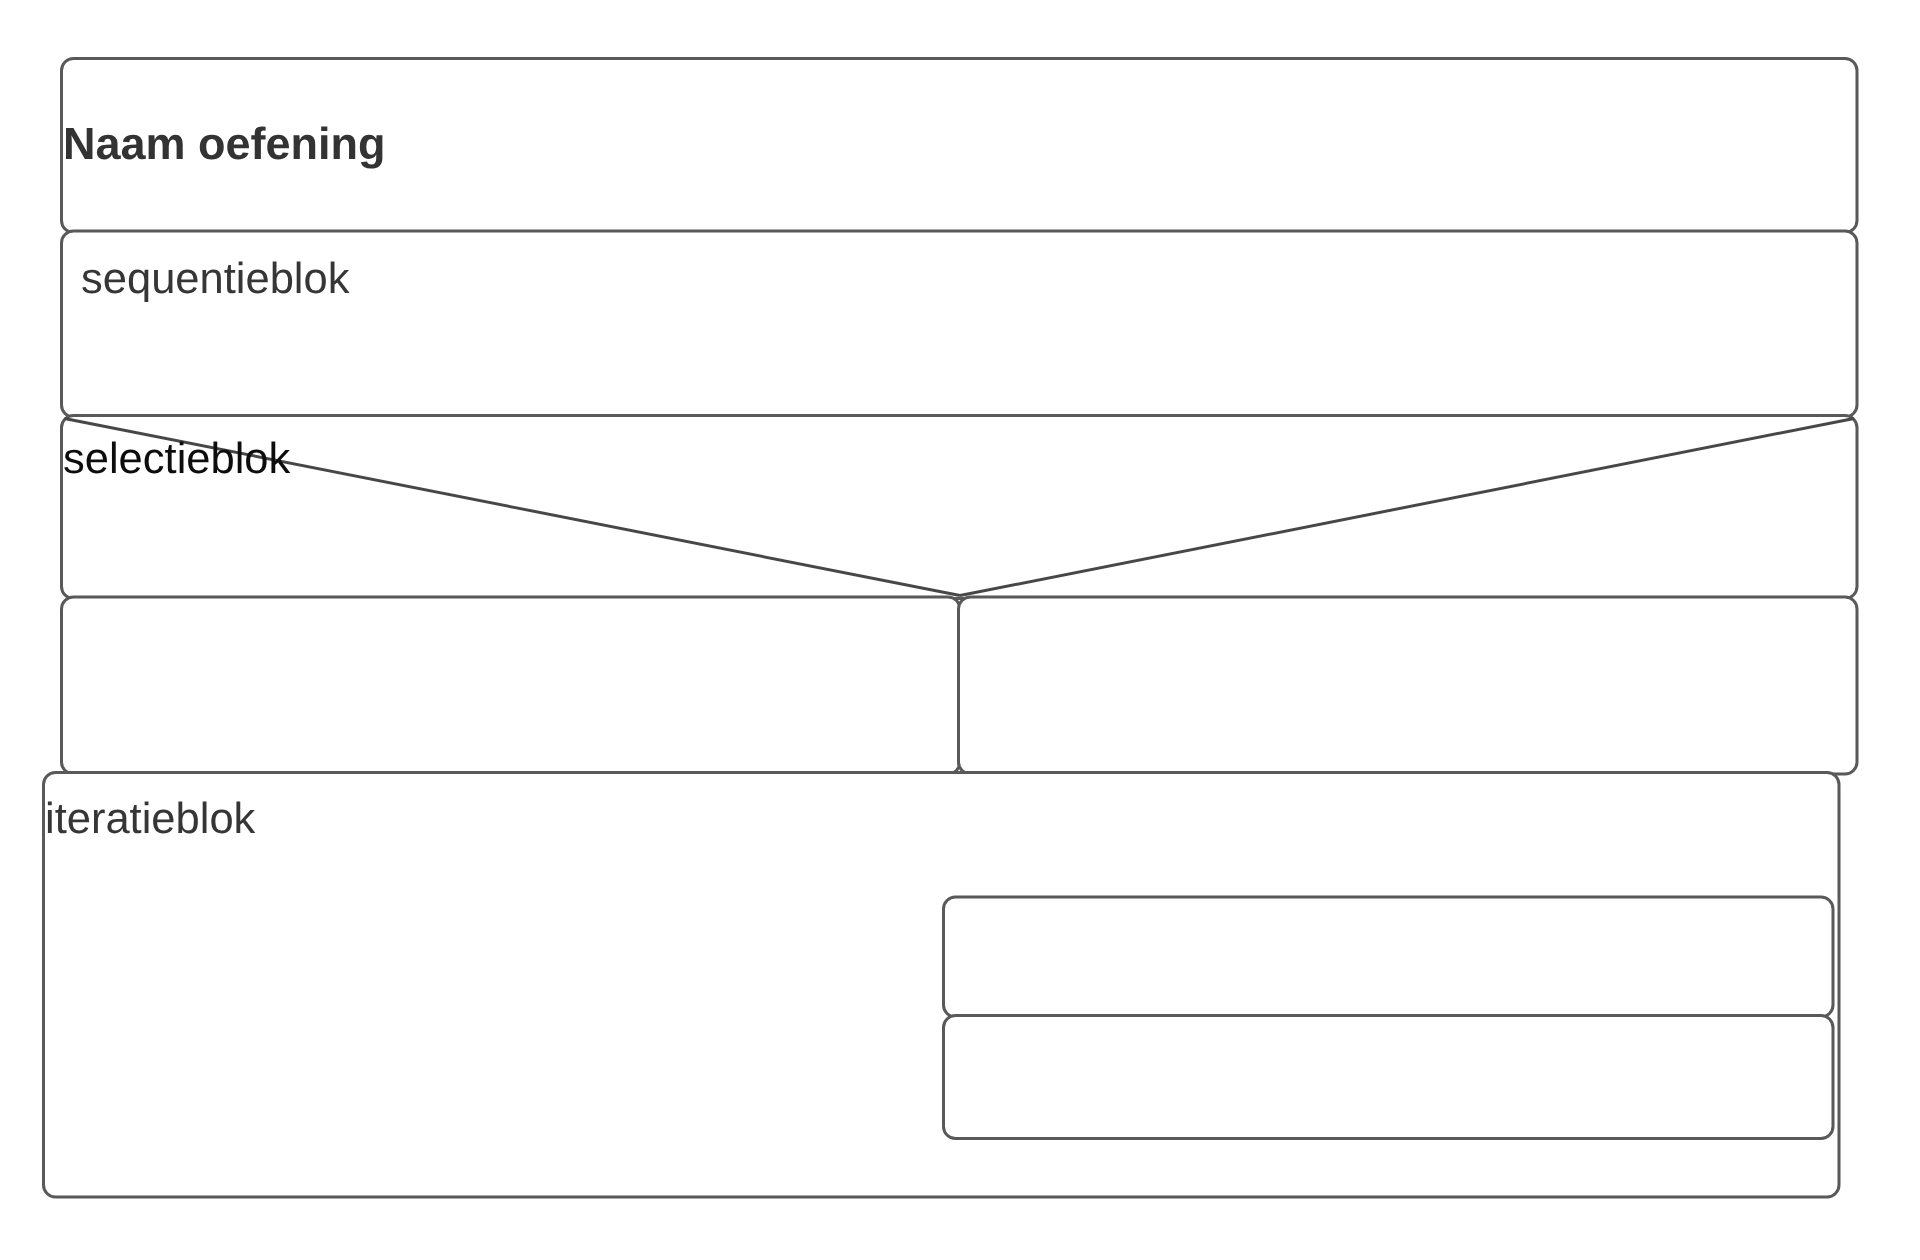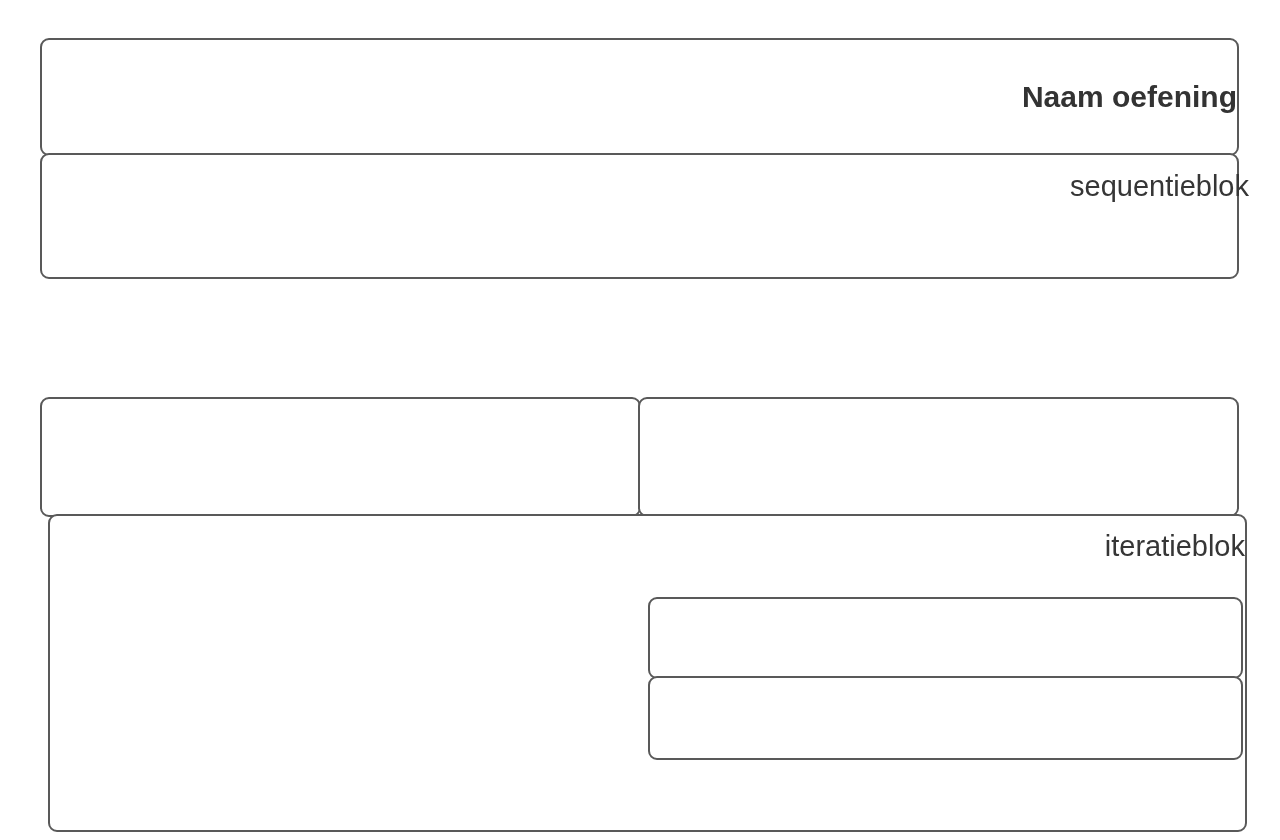--- a/index.html
+++ b/index.html
@@ -24,25 +24,24 @@
   }
   .block {
     position: absolute;
     background: var(--background);
     border: 2.6px solid var(--border);
     border-radius: 9px;
   }
   .label {
     display: block;
     width: 100%;
-    text-align: right;
+    text-align: left;
     color: var(--label-text);
     font-size: 29px;
     line-height: 34px;
-    padding-left: 24px;
   }
   
   .title-block {
     left: 40px; top: 38px; width: 1199px; height: 118px;
     display: flex; align-items: center; justify-content: center;
   }
   .title-block .label {
     font-weight: bold;
     font-size: 30px;
     color: var(--title-text);
@@ -57,38 +56,45 @@
     position: absolute;
     left: -1px; top: -1px;
     width: calc(100% + 2px);
     height: calc(100% + 2px);
     z-index: 1;
   }
   
   .branch-left  { left: 40px;  top: 397px; width: 601px; height: 120px; }
   .branch-right { left: 638px; top: 397px; width: 601px; height: 120px; }
   
-  .iter-block { left: 48px; top: 514px; width: 1199px; height: 318px; }
+  .iter-block { left: 28px; top: 514px; width: 1199px; height: 285px; }
   .iter-block .label { margin-top: 13px; }
   .iter-inner-1 { left: 598px; top: 81px;  width: 595px; height: 82px; }
   .iter-inner-2 { left: 598px; top: 160px; width: 595px; height: 84px; }
 </style>
 </head>
 <body>
 
 <div class="canvas">
 
   <div class="block title-block">
     <span class="label">Naam oefening</span>
   </div>
 
   <div class="block seq-block">
     <span class="label">sequentieblok</span>
   </div>
 
+  <div class="block sel-block">
+    <svg viewBox="0 0 1199 124" preserveAspectRatio="none">
+      <line x1="2" y1="2" x2="600" y2="122" stroke="var(--diagonal)" stroke-width="2"></line>
+      <line x1="1197" y1="2" x2="600" y2="122" stroke="var(--diagonal)" stroke-width="2"></line>
+    </svg>
+    <span class="label">selectieblok</span>
+  </div>
 
   <div class="block branch-left"></div>
   <div class="block branch-right"></div>
 
   <div class="block iter-block">
     <span class="label">iteratieblok</span>
     <div class="block iter-inner-1"></div>
     <div class="block iter-inner-2"></div>
   </div>
 

